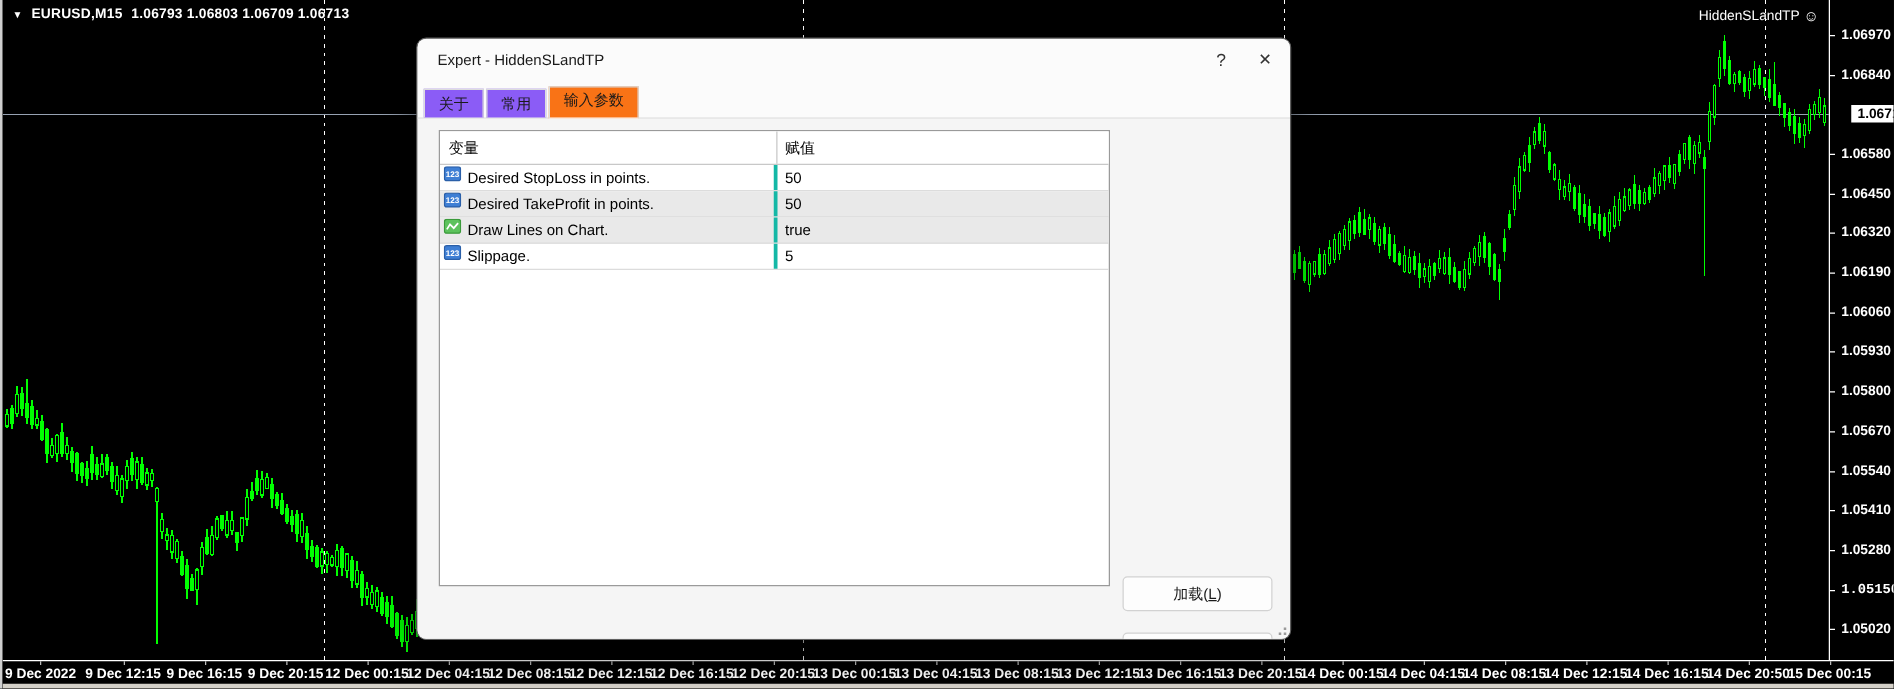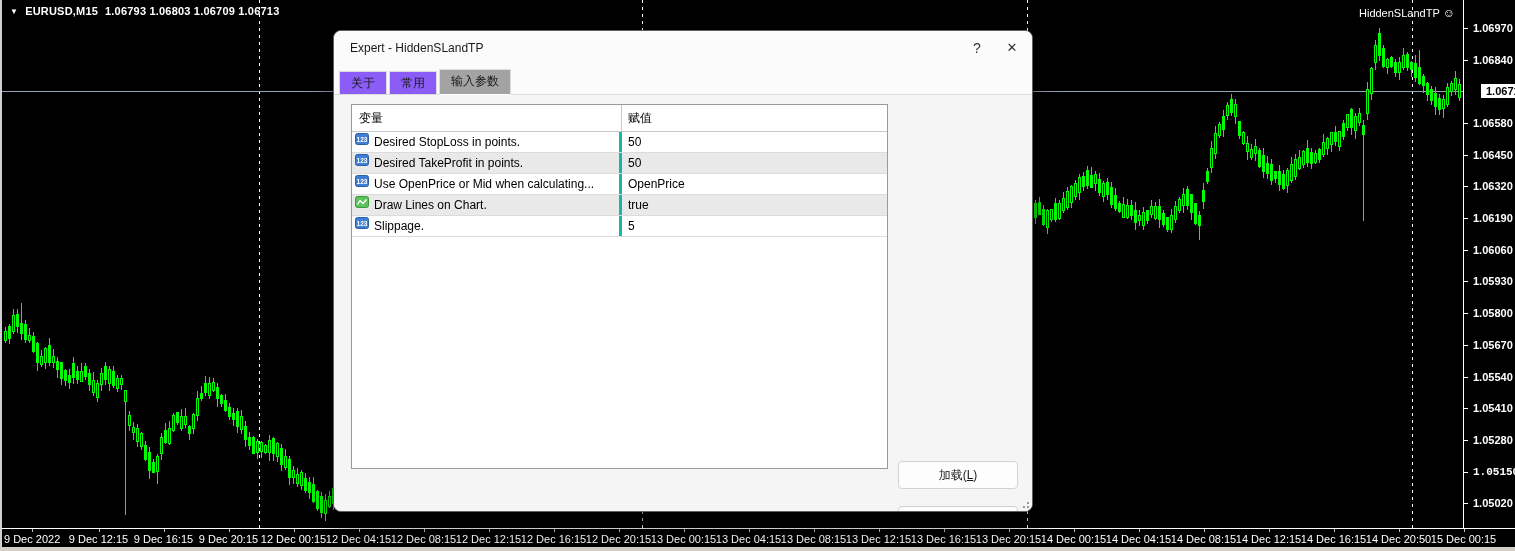--- a/index.html
+++ b/index.html
@@ -11,34 +11,34 @@
   .sym-caret{font-size:8px;color:#fff;}
   .watermark{position:absolute;top:7px;right:60px;color:#fff;font-size:11px;display:flex;gap:3px;align-items:center;}
   .smiley{font-size:12px;line-height:11px;}
   
   .price-axis{position:absolute;left:1461px;top:0;width:54px;height:528px;border-left:1px solid #fff;background:#000;}
   .p-label{position:absolute;left:9px;color:#fff;font-size:11px;font-weight:600;white-space:nowrap;}
   .p-tick{position:absolute;left:0;width:4px;height:1px;background:#fff;}
   .cur-tag{position:absolute;left:1px;background:#fff;color:#000;font-size:11px;font-weight:600;padding:1px 19px 1px 5px;margin-left:16px;}
   
   .time-axis{position:absolute;left:0;top:528px;width:1515px;height:23px;background:#000;border-top:1px solid #fff;}
-  .t-label{position:absolute;top:4px;color:#fff;font-size:11px;font-weight:400;white-space:nowrap;}
+  .t-label{position:absolute;top:4px;color:#fff;font-size:11px;font-weight:700;white-space:nowrap;}
   .t-tick{position:absolute;top:0;width:1px;height:3px;background:#bbb;}
   .bottom-strip{position:absolute;left:0;top:547px;width:1515px;height:4px;background:#d4d0c8;}
   
   .dialog{position:absolute;left:331px;top:30px;width:700px;height:482px;background:#f3f3f3;
           border:1px solid #606060;border-radius:8px;box-shadow:0 10px 28px rgba(0,0,0,.65);overflow:hidden;}
   .titlebar{position:relative;height:33px;background:#fbfbfb;display:flex;align-items:center;}
   .dlg-title{margin-left:16px;font-size:12px;color:#1a1a1a;}
   .tb-btn{position:absolute;top:0;width:40px;height:33px;display:flex;align-items:center;justify-content:center;color:#333;font-size:14px;cursor:default;}
   .tb-help{right:35px;}
   .tb-close{right:0;font-size:13px;}
   .tabstrip{display:flex;align-items:flex-end;height:31px;padding:0 5px;background:#fbfbfb;border-bottom:1px solid #dcdcdc;}
   .tab{height:23px;line-height:22px;padding:0 11px;font-size:12px;color:#1a1a1a;border:1px solid #dcdcdc;border-bottom:none;background:#8b5cf6;margin-right:2px;}
-  .tab.sel{background:#a3a3a3;height:26px;margin-bottom:-1px;border-bottom:1px solid #fff;}
+  .tab.sel{background:#f97316;height:26px;margin-bottom:-1px;border-bottom:1px solid #fff;font-family:Liberation Mono, monospace;}
   .tabpage{position:absolute;left:0;top:64px;width:700px;height:418px;background:#f5f5f5;}
   .param-table{position:absolute;left:17px;top:9px;width:537px;height:365px;background:#fff;border:1px solid #9a9a9a;overflow:hidden;font-size:12px;color:#000;}
   .pt-head{display:flex;height:27px;line-height:27px;border-bottom:1px solid #c8c8c8;background:#fff;}
   .pt-c1{width:270px;padding-left:7px;border-right:1px solid #c8c8c8;}
   .pt-c2{flex:1;padding-left:6px;}
   .pt-row{display:flex;height:21px;line-height:20px;border-bottom:1px solid #dcdcdc;}
   .pt-row.alt{background:#e9e9e9;}
   .pt-name{width:270px;display:flex;align-items:center;gap:5px;padding-left:3px;border-right:3px solid #14b8a6;overflow:hidden;white-space:nowrap;}
   .pt-val{flex:1;padding-left:6px;white-space:nowrap;}
   .pt-icon{flex:0 0 14px;height:13px;}
@@ -570,30 +570,20 @@
             <div class="pt-row alt">
               <div class="pt-name">
                 <span><svg class="pt-icon" width="14" height="13" viewBox="0 0 14 13">
                     <rect x="0.5" y="0.5" width="13" height="11" rx="2" fill="#3f7fd4" stroke="#2a5fa8"></rect>
                     <text x="7" y="8.5" font-size="6.5" fill="#fff" text-anchor="middle" font-family="Liberation Sans,sans-serif" font-weight="bold">123</text>
                   </svg></span>
                 <span>Desired TakeProfit in points.</span>
               </div>
               <div class="pt-val">50</div>
             </div>
-            <div class="pt-row">
-              <div class="pt-name">
-                <span><svg class="pt-icon" width="14" height="13" viewBox="0 0 14 13">
-                    <rect x="0.5" y="0.5" width="13" height="11" rx="2" fill="#3f7fd4" stroke="#2a5fa8"></rect>
-                    <text x="7" y="8.5" font-size="6.5" fill="#fff" text-anchor="middle" font-family="Liberation Sans,sans-serif" font-weight="bold">123</text>
-                  </svg></span>
-                <span>Use OpenPrice or Mid when calculating...</span>
-              </div>
-              <div class="pt-val">OpenPrice</div>
-            </div>
             <div class="pt-row alt">
               <div class="pt-name">
                 <span><svg class="pt-icon" width="14" height="13" viewBox="0 0 14 13">
                     <rect x="0.5" y="0.5" width="13" height="11" rx="2" fill="#5cc25c" stroke="#3a9a3a"></rect>
                     <polyline points="2.5,8.5 5,4.5 8,7.5 11.5,3.5" fill="none" stroke="#fff" stroke-width="1.4"></polyline>
                   </svg></span>
                 <span>Draw Lines on Chart.</span>
               </div>
               <div class="pt-val">true</div>
             </div>

